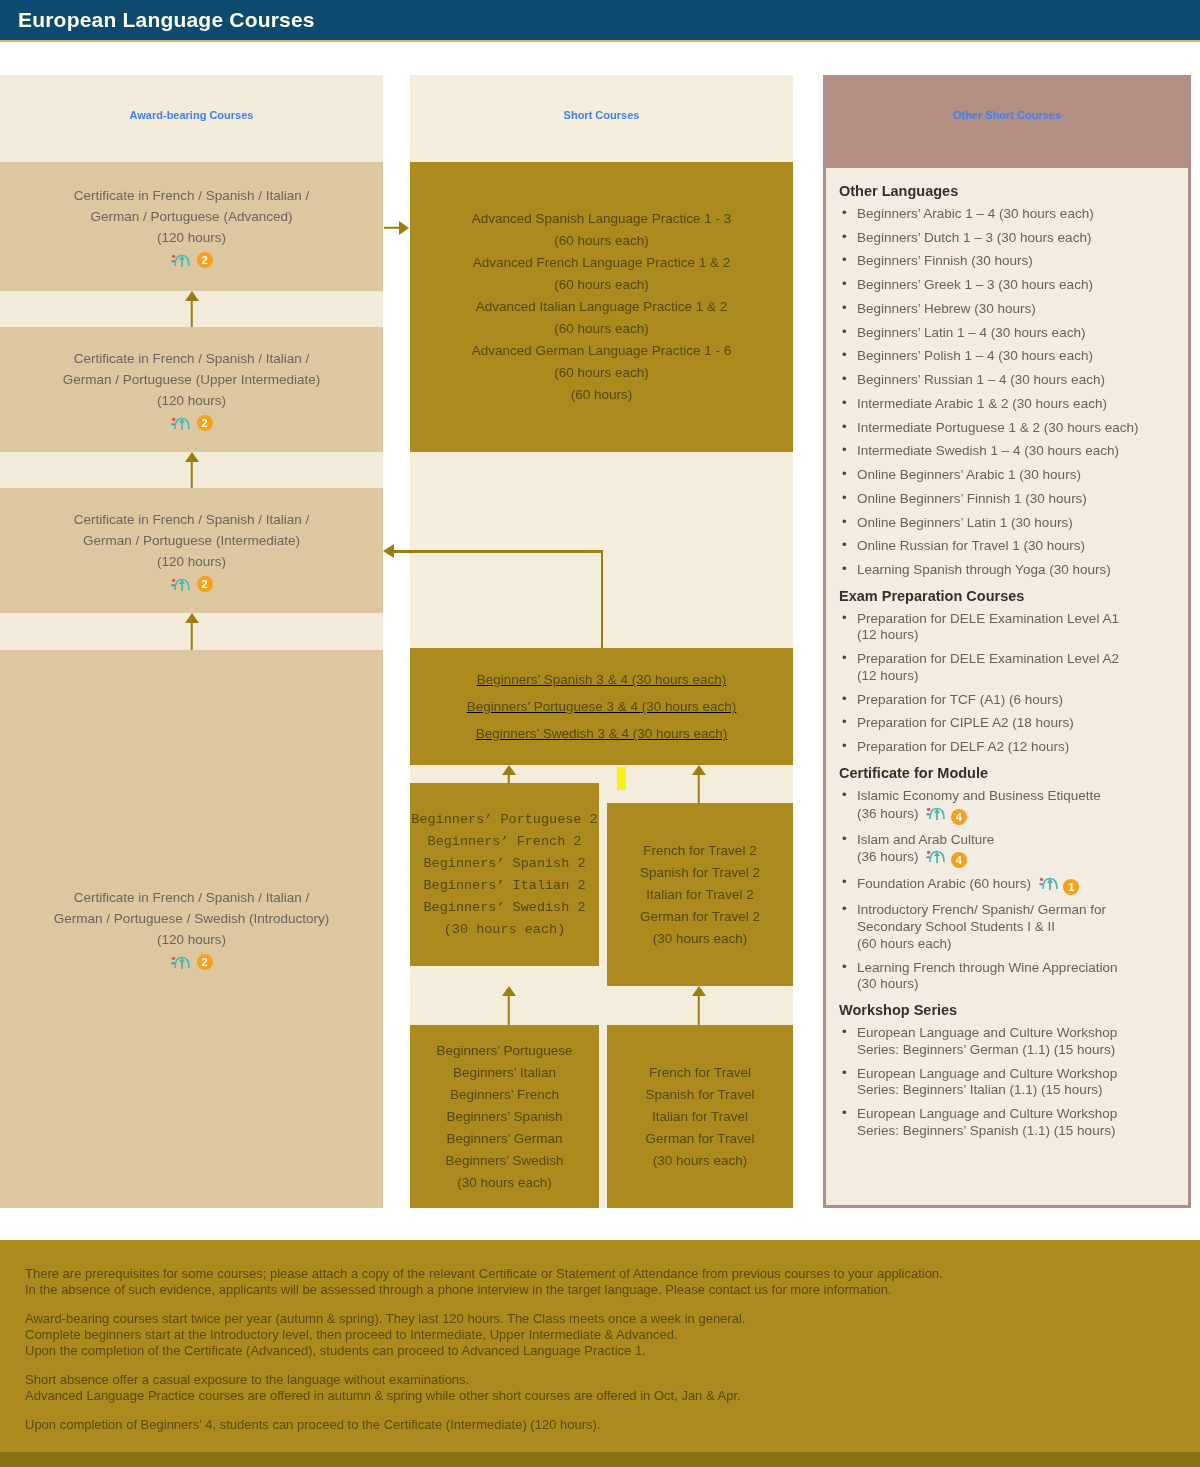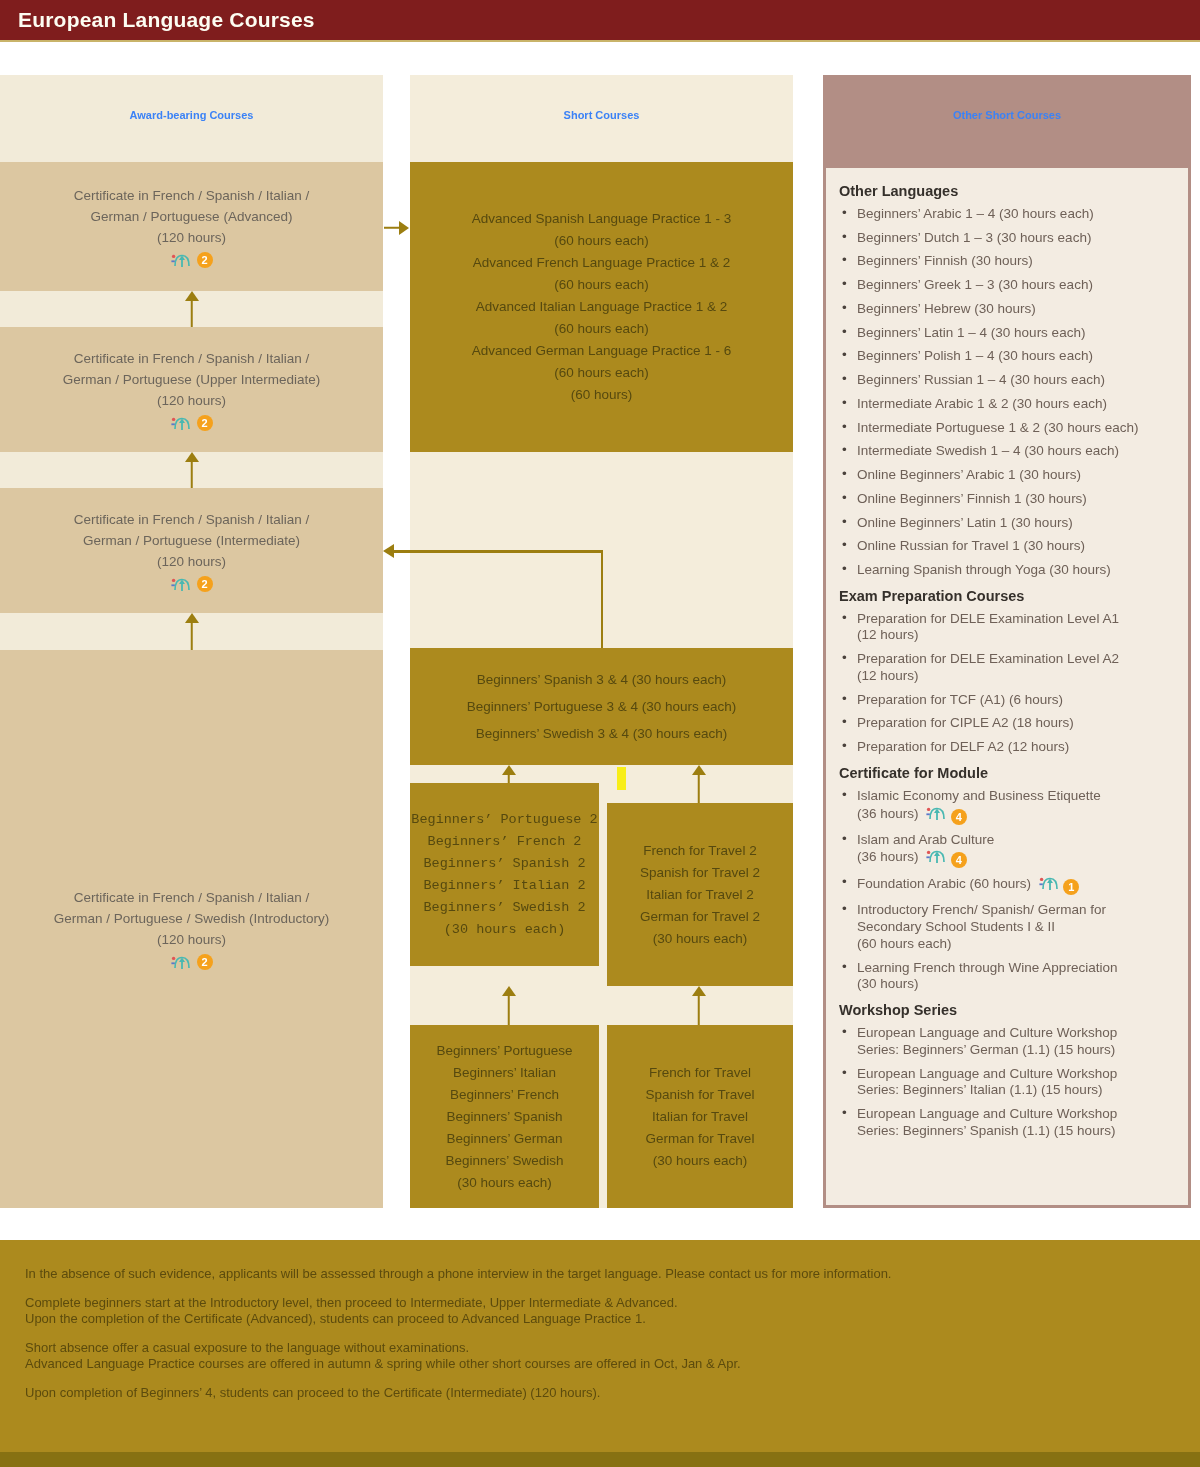--- a/index.html
+++ b/index.html
@@ -2,21 +2,21 @@
 <html><head>
 <meta charset="utf-8">
 <style>
   html,body { margin:0; padding:0; background:#ffffff; }
   .page {
     position:relative; width:1200px; height:1467px; background:#ffffff;
     font-family:"Liberation Sans", sans-serif; overflow:hidden;
   }
   
   .topbar { position:absolute; left:0; top:0; width:1200px; height:42px;
-            background:#7f1d1d; border-bottom:2px solid #c9b46a; box-sizing:border-box; }
+            background:#0c4a6e; border-bottom:2px solid #c9b46a; box-sizing:border-box; }
   .topbar-title { position:absolute; left:18px; top:8px; font-size:21px; font-weight:bold;
                   color:#fdfdf2; letter-spacing:0.2px; }
   
   .col-bg { position:absolute; top:75px; height:1133px; }
   .award-bg { left:0;   width:383px; background:#f2ebd9; }
   .mid-bg   { left:410px; width:383px; background:#f4eddb; }
   .other-band { position:absolute; left:823px; top:75px; width:368px; height:90px; background:#b28e85; }
   .other-panel { position:absolute; left:823px; top:165px; width:368px; height:1043px;
                  background:#f3ece2; border:3px solid #b28e85; box-sizing:border-box;
                  padding:13px 13px 0 13px; overflow:hidden; }
@@ -187,21 +187,21 @@
       <div class="bline">(60 hours each)</div>
       <div class="bline">Advanced German Language Practice 1 - 6</div>
       <div class="bline">(60 hours each)</div>
       <div class="bline">(60 hours)</div>
     </div>
 
   <div class="conn-h"></div>
   <div class="conn-v"></div>
   <div class="conn-head-left"></div>
 
-  <div class="gold-box lh27" style="left:410px; top:648px; width:383px; height:117px;">
+  <div class="gold-box lh27" style="left:410px; top:648px; width:383px; height:117px;text-decoration:underline;">
       <div class="bline">Beginners’ Spanish 3 &amp; 4  (30 hours each)</div>
       <div class="bline">Beginners’ Portuguese 3 &amp; 4  (30 hours each)</div>
       <div class="bline">Beginners’ Swedish 3 &amp; 4 (30 hours each)</div>
     </div>
 
   <div class="arrow-up" style="left:501px; top:765px; height:38px;">
       <i class="head"></i>
       <i class="shaft"></i>
     </div>
   <div class="yellow-mark"></div>
@@ -317,23 +317,25 @@
       <ul class="rlist">
           <li><span class="bullet">•</span>European Language and Culture Workshop<br>Series: Beginners’ German (1.1) (15 hours)</li>
           <li><span class="bullet">•</span>European Language and Culture Workshop<br>Series: Beginners’ Italian (1.1) (15 hours)</li>
           <li><span class="bullet">•</span>European Language and Culture Workshop<br>Series: Beginners’ Spanish (1.1) (15 hours)</li>
         </ul>
     </div>
   </div>
 
   <div class="footer">
     <div class="fpara">
+        <div class="bline">There are prerequisites for some courses; please attach a copy of the relevant Certificate or Statement of Attendance from previous courses to your application.</div>
         <div class="bline">In the absence of such evidence, applicants will be assessed through a phone interview in the target language. Please contact us for more information.</div>
       </div>
     <div class="fpara">
+        <div class="bline">Award-bearing courses start twice per year (autumn &amp; spring). They last 120 hours. The Class meets once a week in general.</div>
         <div class="bline">Complete beginners start at the Introductory level, then proceed to Intermediate, Upper Intermediate &amp; Advanced.</div>
         <div class="bline">Upon the completion of the Certificate (Advanced), students can proceed to Advanced Language Practice 1.</div>
       </div>
     <div class="fpara">
         <div class="bline">Short absence offer a casual exposure to the language without examinations.</div>
         <div class="bline">Advanced Language Practice courses are offered in autumn &amp; spring while other short courses are offered in Oct, Jan &amp; Apr.</div>
       </div>
     <div class="fpara">
         <div class="bline">Upon completion of Beginners’ 4, students can proceed to the Certificate (Intermediate) (120 hours).</div>
       </div>

